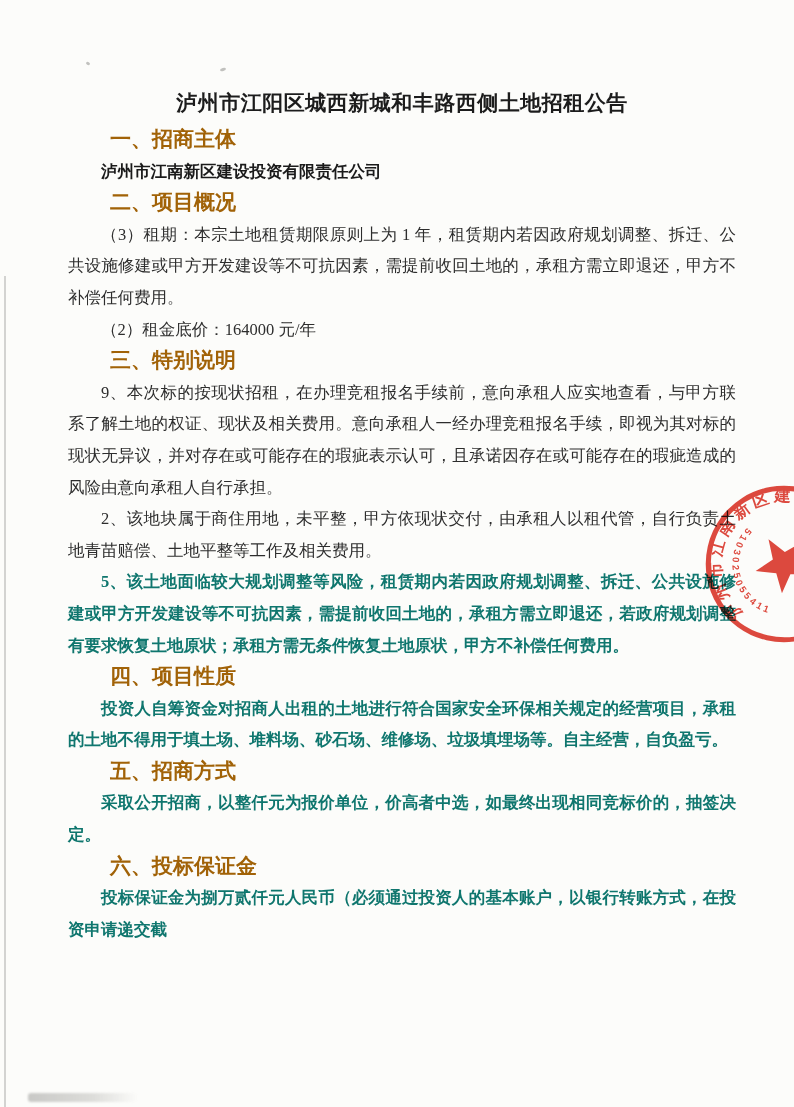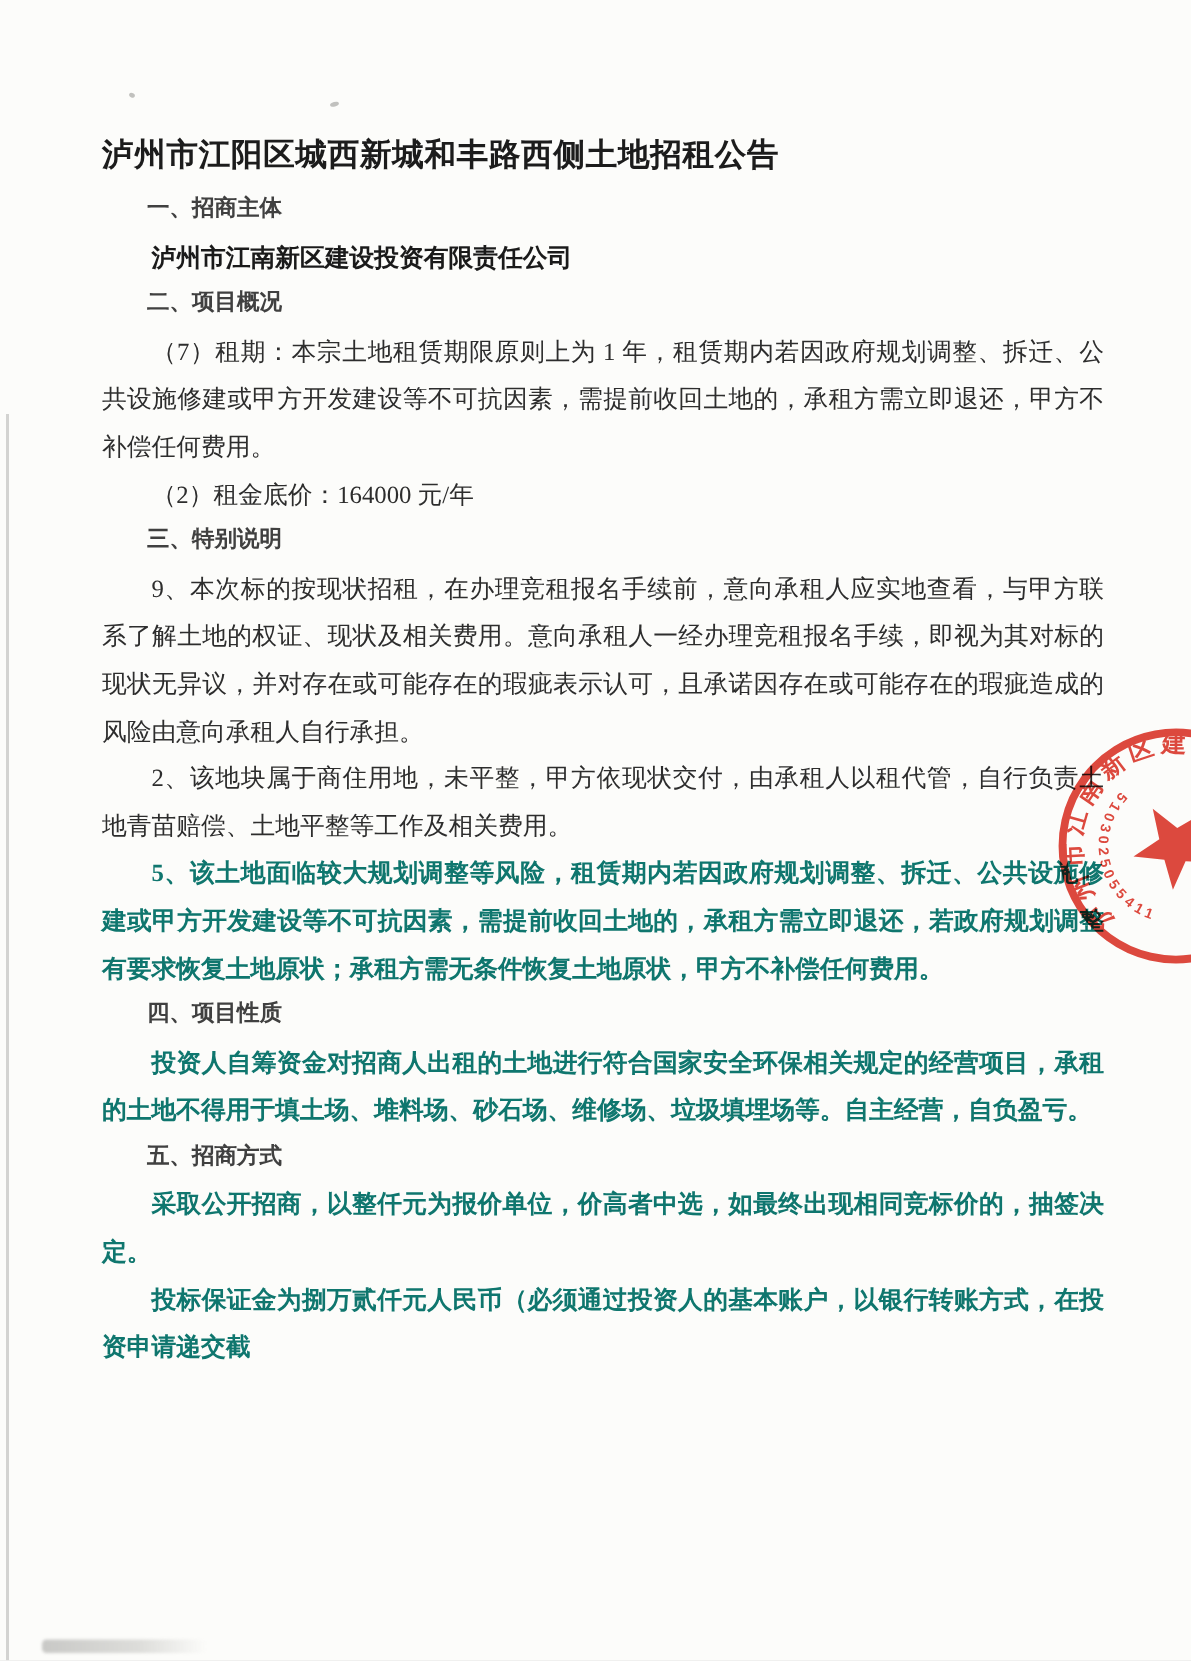--- a/index.html
+++ b/index.html
@@ -6,25 +6,25 @@
   .page{
     position:relative;width:794px;height:1107px;margin:0 auto;
     background:#fcfcfa;overflow:hidden;
     font-family:"Liberation Serif","DejaVu Serif",serif;color:#2d2d2d;
   }
   .content{
     position:absolute;left:68px;top:86px;width:668px;
     font-size:16.5px;line-height:31.6px;text-align:justify;
   }
   .doc-title{
-    font-size:21px;font-weight:bold;
+    font-size:21px;font-weight:bold;text-align:center;
     margin:0 0 4px 0;line-height:34px;letter-spacing:0.5px;color:#1c1c1c;
   }
   .content h2{
-    margin:0;font-size:15px;font-weight:600;text-indent:2em;color:#404040;
+    margin:0;font-size:21px;font-weight:600;text-indent:2em;color:#a16207;
   }
   .content p{margin:0;text-indent:2em;}
   .bold{font-weight:bold;color:#1a1a1a;}
   .emph{font-weight:600;color:#0f766e;}
   
   .edge-line{
     position:absolute;left:4px;top:276px;bottom:0;width:2px;
     background:#c6c6c3;opacity:.75;
   }
   .speck{position:absolute;background:#9a9a96;border-radius:50%;opacity:.6;}
@@ -52,34 +52,35 @@
   <div class="edge-line"></div>
   <div class="smudge-bottom"></div>
 
   <div class="content">
     <h1 class="doc-title">泸州市江阳区城西新城和丰路西侧土地招租公告</h1>
 
     <h2>一、招商主体</h2>
     <p class="bold">泸州市江南新区建设投资有限责任公司</p>
 
     <h2>二、项目概况</h2>
-    <p>（7）租期：本宗土地租赁期限原则上为 1 年，租赁期内若因政府规划调整、拆迁、公共设施修建或甲方开发建设等不可抗因素，需提前收回土地的，承租方需立即退还，甲方不补偿任何费用。</p>
+    <p>（3）租期：本宗土地租赁期限原则上为 1 年，租赁期内若因政府规划调整、拆迁、公共设施修建或甲方开发建设等不可抗因素，需提前收回土地的，承租方需立即退还，甲方不补偿任何费用。</p>
     <p>（2）租金底价：164000 元/年</p>
 
     <h2>三、特别说明</h2>
     <p>9、本次标的按现状招租，在办理竞租报名手续前，意向承租人应实地查看，与甲方联系了解土地的权证、现状及相关费用。意向承租人一经办理竞租报名手续，即视为其对标的现状无异议，并对存在或可能存在的瑕疵表示认可，且承诺因存在或可能存在的瑕疵造成的风险由意向承租人自行承担。</p>
     <p>2、该地块属于商住用地，未平整，甲方依现状交付，由承租人以租代管，自行负责土地青苗赔偿、土地平整等工作及相关费用。</p>
     <p class="emph">5、该土地面临较大规划调整等风险，租赁期内若因政府规划调整、拆迁、公共设施修建或甲方开发建设等不可抗因素，需提前收回土地的，承租方需立即退还，若政府规划调整有要求恢复土地原状；承租方需无条件恢复土地原状，甲方不补偿任何费用。</p>
 
     <h2>四、项目性质</h2>
     <p class="emph">投资人自筹资金对招商人出租的土地进行符合国家安全环保相关规定的经营项目，承租的土地不得用于填土场、堆料场、砂石场、维修场、垃圾填埋场等。自主经营，自负盈亏。</p>
 
     <h2>五、招商方式</h2>
     <p class="emph">采取公开招商，以整仟元为报价单位，价高者中选，如最终出现相同竞标价的，抽签决定。</p>
 
+    <h2>六、投标保证金</h2>
     <p class="emph">投标保证金为捌万贰仟元人民币（必须通过投资人的基本账户，以银行转账方式，在投资申请递交截</p>
   </div>
 
   <div class="seal">
     <svg viewBox="0 0 200 200">
       <g transform="rotate(-32 100 100)" fill="none">
         <circle cx="100" cy="100" r="88" stroke="#dd3a2e" stroke-width="6"></circle>
         <path fill="#dd3a2e" stroke="none" d="M100,66 L108.2,88.7 L132.3,89.5 L113.3,104.3 L120,127.5 L100,114 L80,127.5 L86.7,104.3 L67.7,89.5 L91.8,88.7 Z"></path>
         <path id="seal-org-arc" d="M 30,125 A 74,74 0 1 1 170,125"></path>
         <text font-size="19" fill="#dd3a2e" letter-spacing="5" font-family="Liberation Serif, DejaVu Serif, serif" font-weight="bold">

